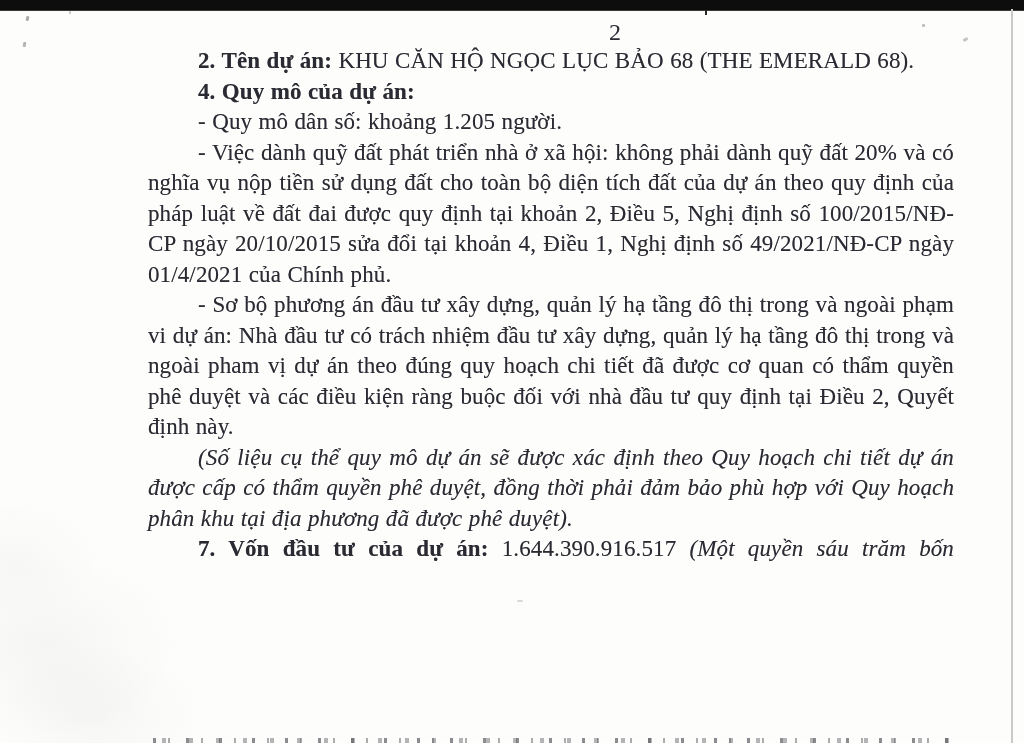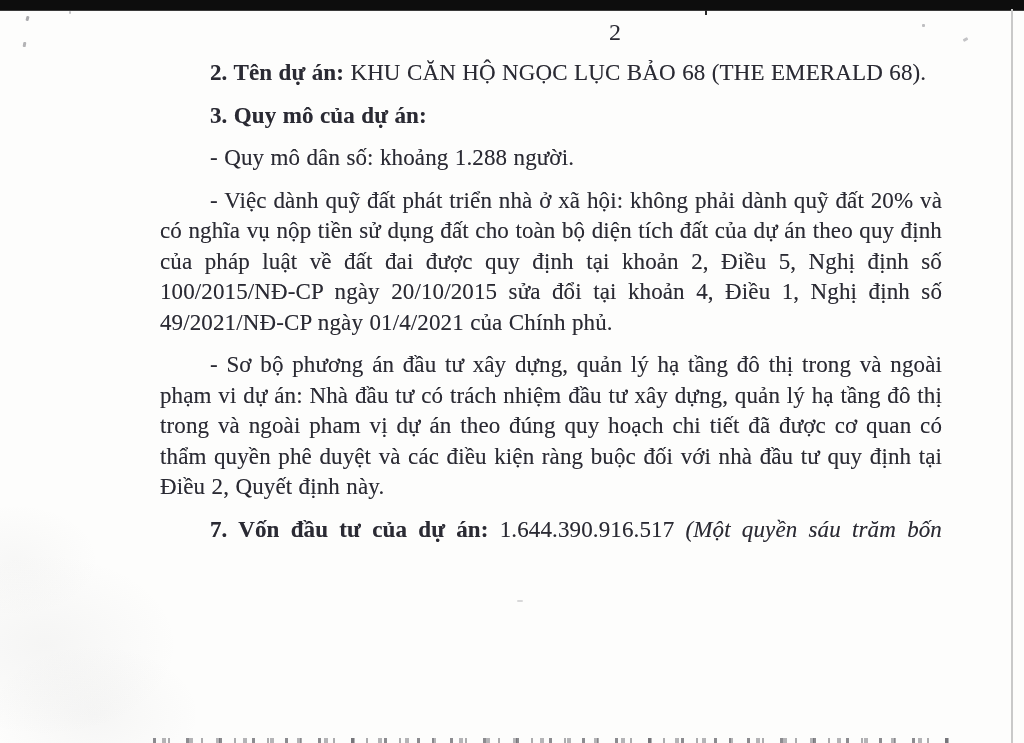--- a/index.html
+++ b/index.html
@@ -53,21 +53,21 @@
   .doc-body {
     position: absolute; left: 148px; top: 46px;
     width: 806px;
     font-size: 23px; line-height: 30.5px;
     color: #2a2a33;
     text-shadow: 0 0 0.6px rgba(42,42,51,0.38);
     letter-spacing: 0.12px;
     word-spacing: 0.5px;
   }
   .para {
-    margin: 12px;
+    margin: 0;
     text-indent: 50px;
     text-align: justify;
   }
   .para.last-justify { text-align-last: justify; }
   .seg-bold { font-weight: bold; }
   .seg-italic { font-style: italic; }
   .cut-line {
     position: absolute; left: 153px; top: 738px;
     width: 798px; height: 5px;
     background:
@@ -95,21 +95,22 @@
   <div class="speck s2"></div>
   <div class="speck s3"></div>
   <div class="speck s4"></div>
   <div class="speck s5"></div>
   <div class="speck s6"></div>
 
   <div class="page-number">2</div>
 
   <div class="doc-body" id="doc-body">
       <p class="para"><span class="seg-bold">2. Tên dự án: </span><span>KHU CĂN HỘ NGỌC LỤC BẢO 68 (THE EMERALD 68).</span></p>
-      <p class="para"><span class="seg-bold">3. Quy mô của dự án:</span></p>
-      <p class="para"><span>- Quy mô dân số: khoảng 1.288 người.</span></p>
+      <p class="para"><span class="seg-bold">4. Quy mô của dự án:</span></p>
+      <p class="para"><span>- Quy mô dân số: khoảng 1.205 người.</span></p>
       <p class="para"><span>- Việc dành quỹ đất phát triển nhà ở xã hội: không phải dành quỹ đất 20% và có nghĩa vụ nộp tiền sử dụng đất cho toàn bộ diện tích đất của dự án theo quy định của pháp luật về đất đai được quy định tại khoản 2, Điều 5, Nghị định số 100/2015/NĐ-CP ngày 20/10/2015 sửa đổi tại khoản 4, Điều 1, Nghị định số 49/2021/NĐ-CP ngày 01/4/2021 của Chính phủ.</span></p>
       <p class="para"><span>- Sơ bộ phương án đầu tư xây dựng, quản lý hạ tầng đô thị trong và ngoài phạm vi dự án: Nhà đầu tư có trách nhiệm đầu tư xây dựng, quản lý hạ tầng đô thị trong và ngoài pham vị dự án theo đúng quy hoạch chi tiết đã được cơ quan có thẩm quyền phê duyệt và các điều kiện ràng buộc đối với nhà đầu tư quy định tại Điều 2, Quyết định này.</span></p>
+      <p class="para"><span class="seg-italic">(Số liệu cụ thể quy mô dự án sẽ được xác định theo Quy hoạch chi tiết dự án được cấp có thẩm quyền phê duyệt, đồng thời phải đảm bảo phù hợp với Quy hoạch phân khu tại địa phương đã được phê duyệt).</span></p>
       <p class="para last-justify"><span class="seg-bold">7. Vốn đầu tư của dự án: </span><span>1.644.390.916.517 </span><span class="seg-italic">(Một quyền sáu trăm bốn</span></p>
     </div>
 
   <div class="cut-line"></div>
 </div>
 
 </body></html>

